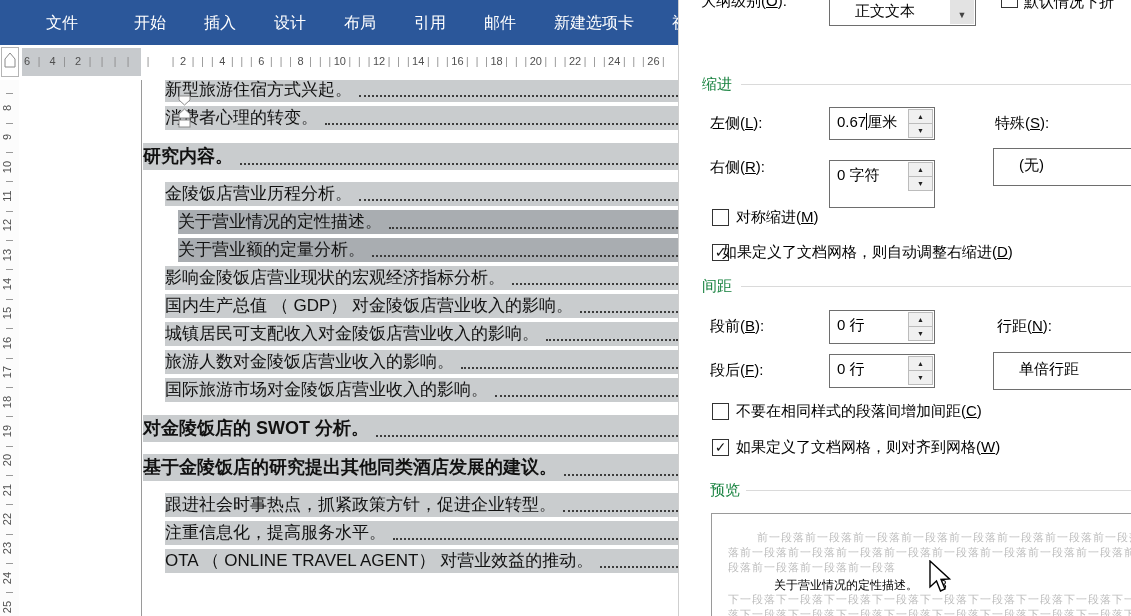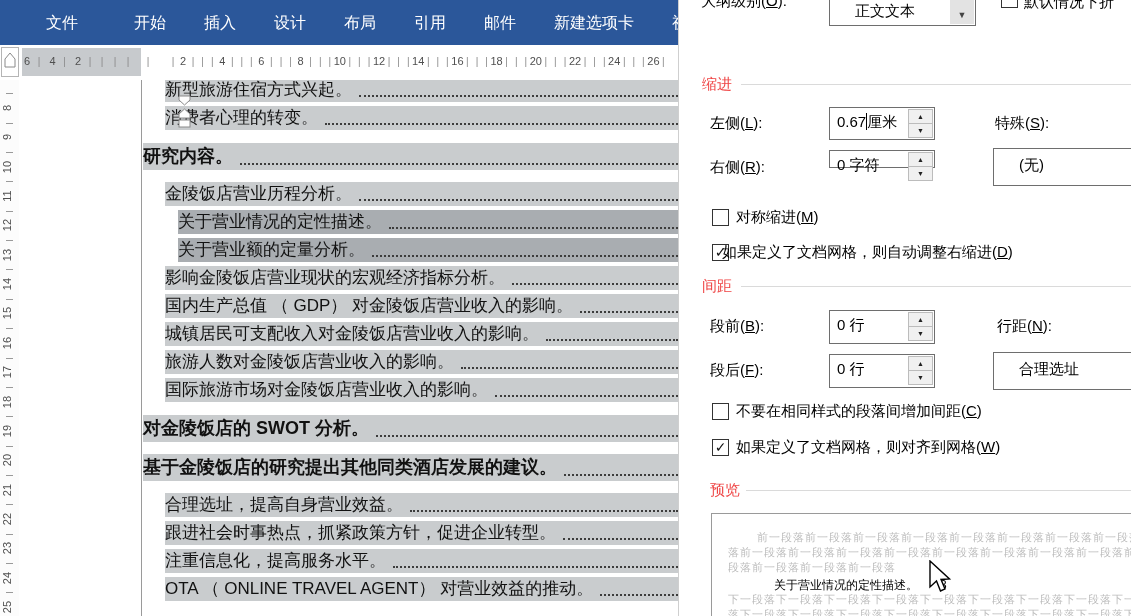--- a/index.html
+++ b/index.html
@@ -35,21 +35,21 @@
   .toc-row.lv2 { margin-left:22px; }
   .toc-row.lv3 { margin-left:35px; }
   .toc-row.dark { background:#a9adb1; }
   .toc-row.lv1 { height:27px; line-height:27px; margin-top:9px; margin-bottom:3px; font-size:18px; font-weight:700; }
   .toc-row.lv1 + .toc-row { margin-top:9px; }
   .leader { flex:1; margin:0 0 5px 7px; border-bottom:2px dotted #3c3c3c; align-self:flex-end; min-width:10px; }
 
   
   .dialog { position:absolute; left:678px; top:0; width:453px; height:616px; background:#fff; border-left:1px solid #cfcfcf; z-index:5; overflow:hidden; font-size:15px; color:#000; }
   .dlg-label { position:absolute; white-space:nowrap; }
-  .group-title { position:absolute; white-space:nowrap; color:#ef4444; }
+  .group-title { position:absolute; white-space:nowrap; color:#15803d; }
   .group-line { position:absolute; height:1px; background:#dadada; }
   .field { position:absolute; background:#fff; border:1px solid #6e6e6e; }
   .field .val { position:absolute; left:7px; top:5px; white-space:nowrap; }
   .caret { display:inline-block; width:1px; height:17px; background:#000; vertical-align:-3px; }
   .spinner { position:absolute; right:1px; top:1px; width:25px; height:29px; display:flex; flex-direction:column; }
   .spin-btn { flex:1; background:#f0f0f0; border:1px solid #bcbcbc; font-size:7px; color:#222; text-align:center; line-height:13px; }
   .spin-btn + .spin-btn { border-top:none; }
   .combo { position:absolute; background:#fff; border:1px solid #6e6e6e; }
   .combo .val { position:absolute; left:9px; top:7px; white-space:nowrap;margin-left:16px; }
   .combo .drop-btn { position:absolute; right:1px; top:1px; bottom:1px; width:24px; background:#e3e3e3; color:#444; font-size:9px; text-align:center; }
@@ -258,24 +258,20 @@
         </div>
         <div class="toc-row lv1">
           <span>对金陵饭店的 SWOT 分析。</span>
           <span class="leader"></span>
         </div>
         <div class="toc-row lv1">
           <span>基于金陵饭店的研究提出其他同类酒店发展的建议。</span>
           <span class="leader"></span>
         </div>
         <div class="toc-row lv2">
-          <span>合理选址，提高自身营业效益。</span>
-          <span class="leader"></span>
-        </div>
-        <div class="toc-row lv2">
           <span>跟进社会时事热点，抓紧政策方针，促进企业转型。</span>
           <span class="leader"></span>
         </div>
         <div class="toc-row lv2">
           <span>注重信息化，提高服务水平。</span>
           <span class="leader"></span>
         </div>
         <div class="toc-row lv2">
           <span>OTA （ ONLINE TRAVEL AGENT） 对营业效益的推动。</span>
           <span class="leader"></span>
@@ -302,21 +298,21 @@
     <div class="field" style="left:150px; top:107px; width:106px; height:33px;">
       <span class="val"><span>0.67</span><span class="caret"></span><span>厘米</span></span>
       <span class="spinner">
         <span class="spin-btn">▲</span>
         <span class="spin-btn">▼</span>
       </span>
     </div>
     <div class="dlg-label" style="left:316px; top:114px;">特殊(<u>S</u>):</div>
 
     <div class="dlg-label" style="left:31px; top:158px;">右侧(<u>R</u>):</div>
-    <div class="field" style="left:150px; top:150px; width:106px; height:18px;">
+    <div class="field" style="left:150px; top:160px; width:106px; height:48px;">
       <span class="val">0 字符</span>
       <span class="spinner">
         <span class="spin-btn">▲</span>
         <span class="spin-btn">▼</span>
       </span>
     </div>
     <div class="combo" style="left:314px; top:148px; width:160px; height:38px;">
       <span class="val">(无)</span>
     </div>
 
@@ -340,21 +336,21 @@
 
     <div class="dlg-label" style="left:31px; top:361px;">段后(<u>F</u>):</div>
     <div class="field" style="left:150px; top:354px; width:106px; height:34px;">
       <span class="val">0 行</span>
       <span class="spinner">
         <span class="spin-btn">▲</span>
         <span class="spin-btn">▼</span>
       </span>
     </div>
     <div class="combo" style="left:314px; top:352px; width:160px; height:38px;">
-      <span class="val">合理选址</span>
+      <span class="val">单倍行距</span>
     </div>
 
     <span class="chk" style="left:33px; top:403px;"></span>
     <div class="chk-label" style="left:57px; top:402px;">不要在相同样式的段落间增加间距(<u>C</u>)</div>
     <span class="chk checked" style="left:33px; top:439px;">✓</span>
     <div class="chk-label" style="left:57px; top:438px;">如果定义了文档网格，则对齐到网格(<u>W</u>)</div>
 
     <div class="group-title" style="left:23px; top:481px;margin-left:8px;">预览</div>
     <div class="group-line" style="left:67px; right:-20px; top:490px;"></div>
     <div class="preview-box">

